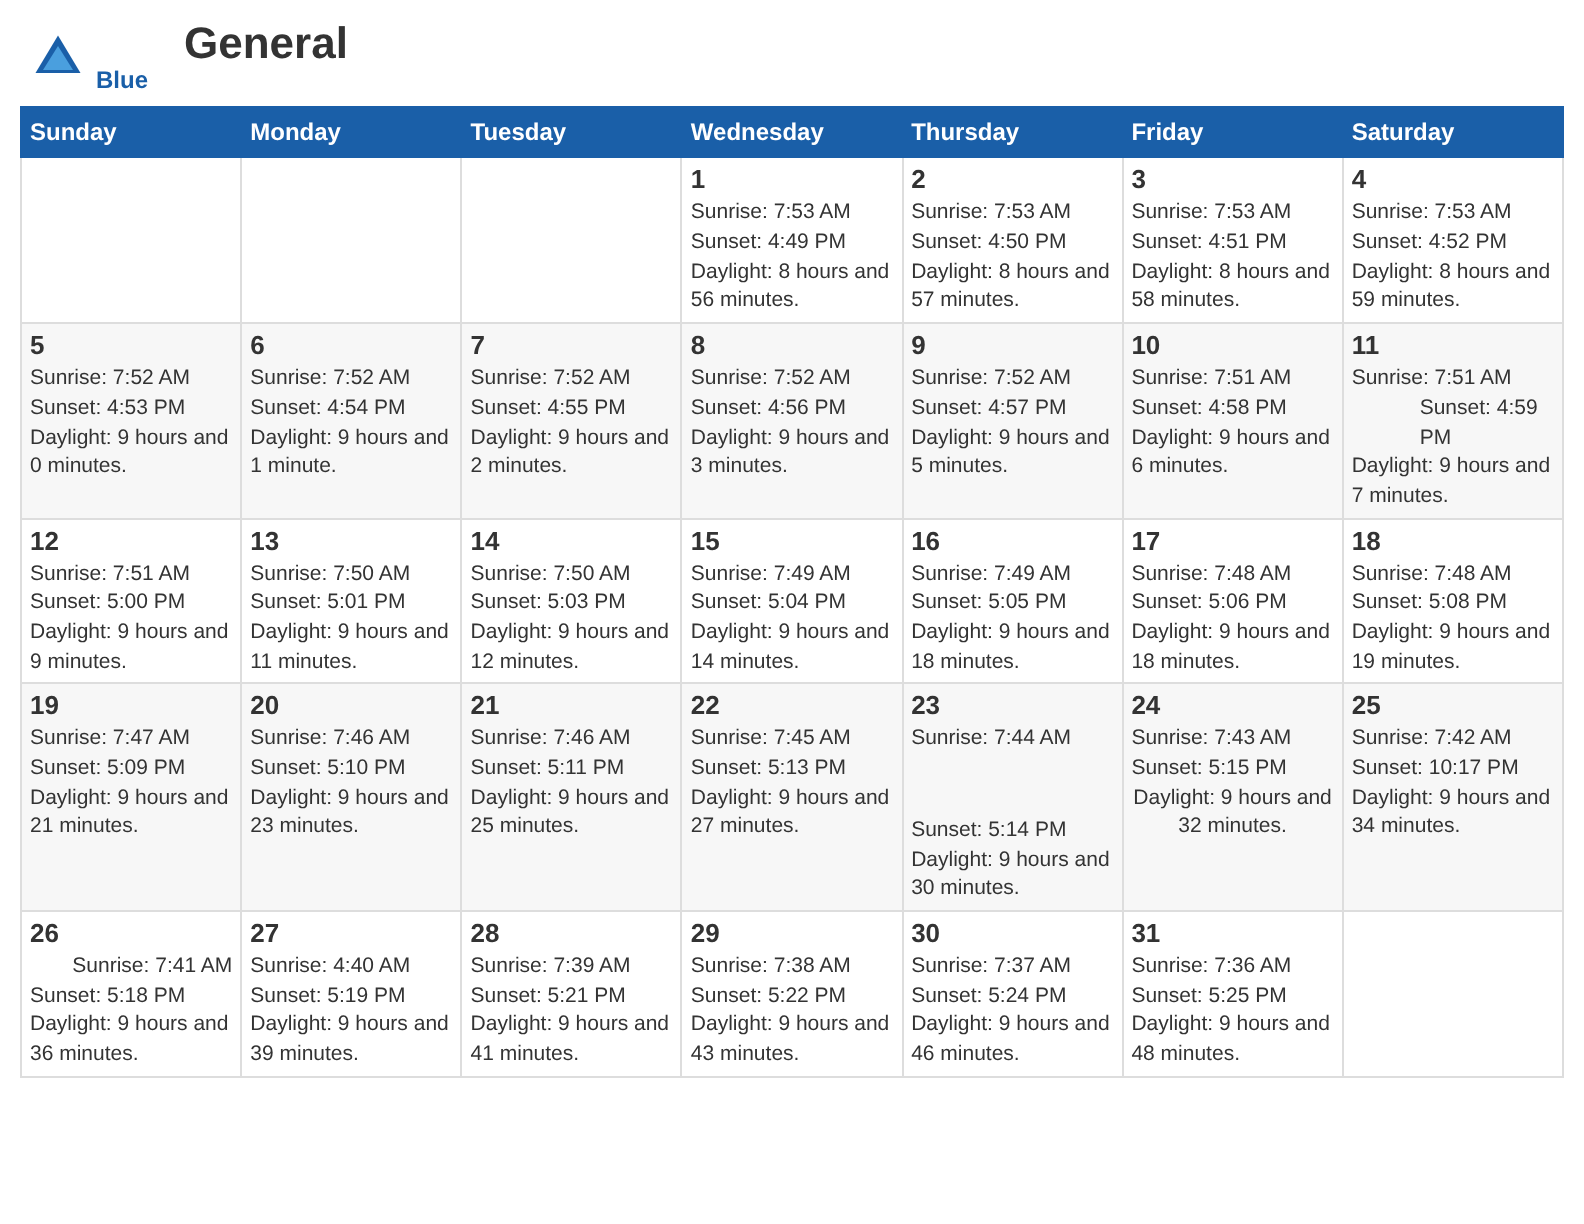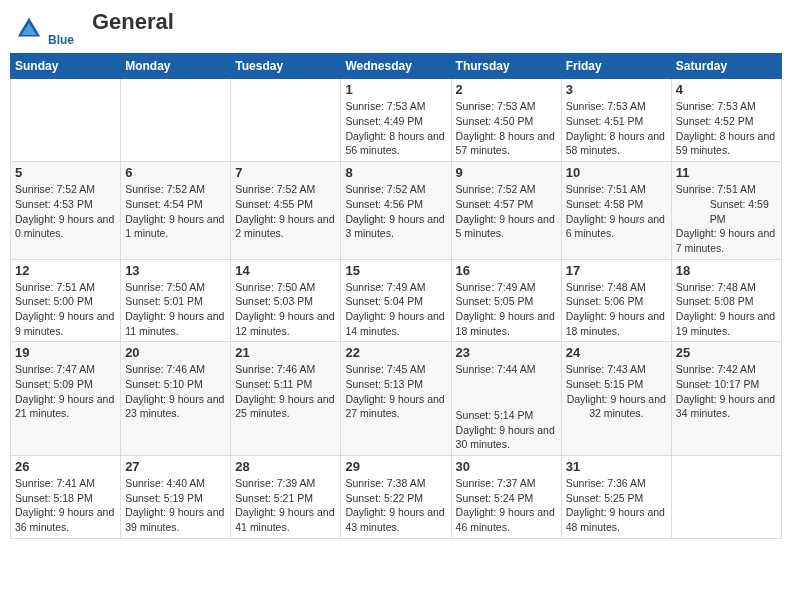--- a/index.html
+++ b/index.html
@@ -277,21 +277,21 @@
         <td>
           <span class="day-number">25</span>
           <span style="display: block; line-height: 1.4;">Sunrise: 7:42 AM</span>
           <span style="display: block; line-height: 1.4;">Sunset: 10:17 PM</span>
           <span style="display: block; line-height: 1.4;">Daylight: 9 hours and 34 minutes.</span>
         </td>
       </tr>
       <tr>
         <td>
           <span class="day-number">26</span>
-          <span style="display: block; line-height: 1.4;">Sunrise: 7:41 AM</span>
+          <span style="display: block; line-height: 1.4; text-align: right;">Sunrise: 7:41 AM</span>
           <span style="display: block; line-height: 1.4;">Sunset: 5:18 PM</span>
           <span style="display: block; line-height: 1.4;">Daylight: 9 hours and 36 minutes.</span>
         </td>
         <td>
           <span class="day-number">27</span>
           <span style="display: block; line-height: 1.4;">Sunrise: 4:40 AM</span>
           <span style="display: block; line-height: 1.4;">Sunset: 5:19 PM</span>
           <span style="display: block; line-height: 1.4;">Daylight: 9 hours and 39 minutes.</span>
         </td>
         <td>

